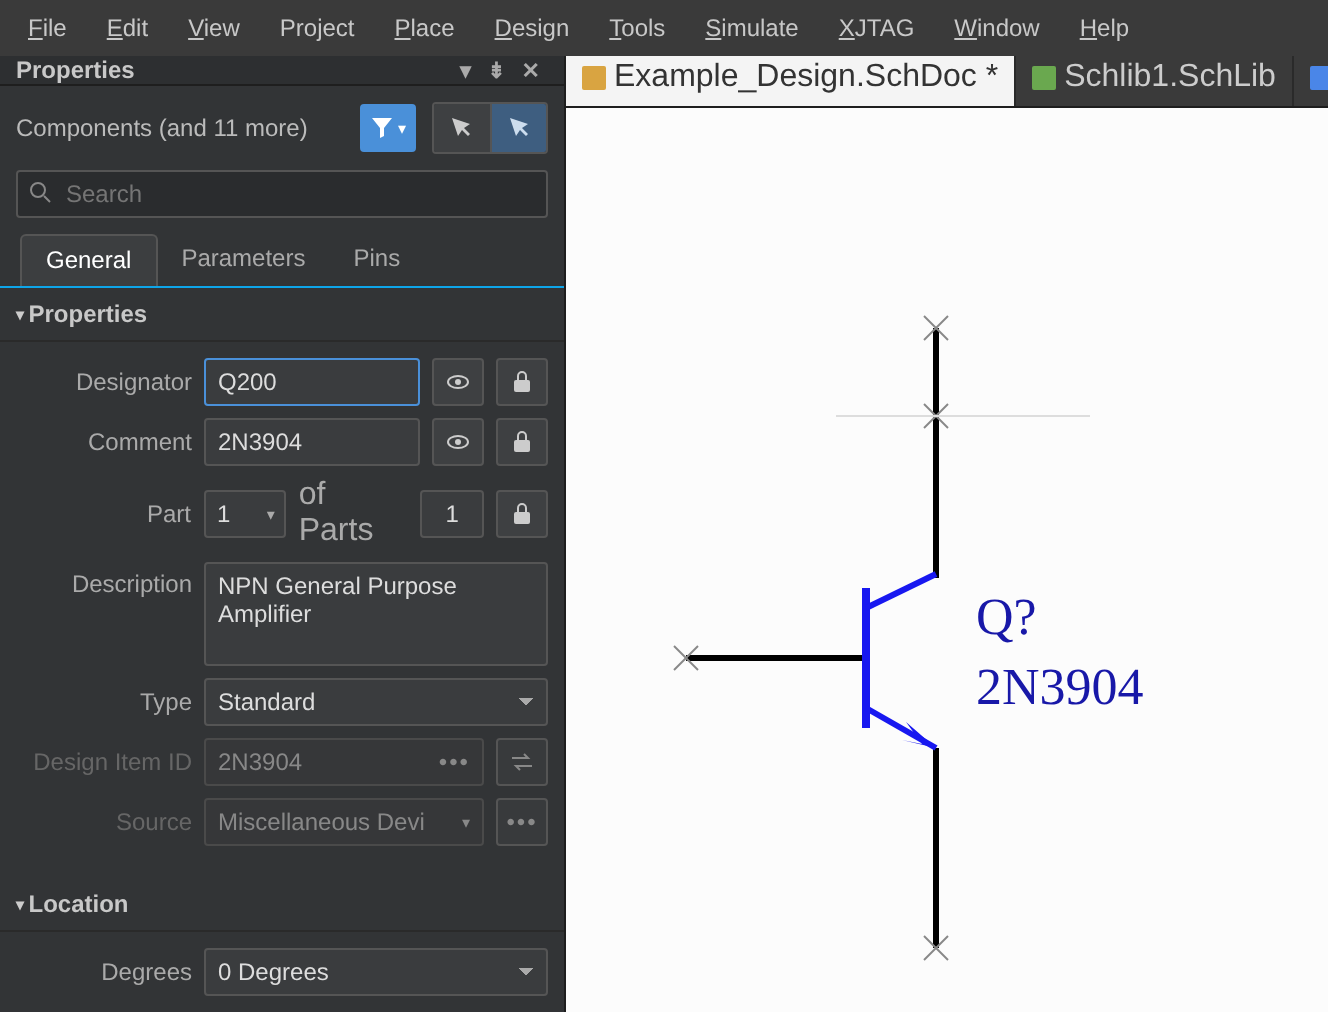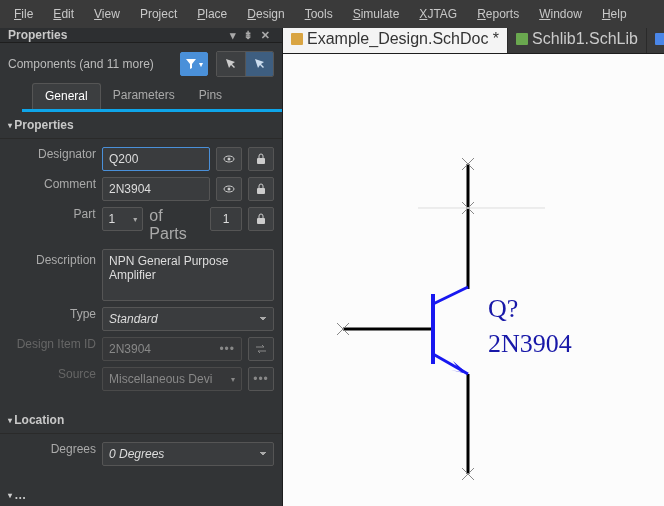--- a/index.html
+++ b/index.html
@@ -90,23 +90,22 @@
     outline: none;
   }
   .search-row .icon {
     position: absolute;
     left: 14px;
     top: 7px;
     color: #888;
   }
   .tabs {
     display: flex;
-    border-bottom: 3px solid #0ea5e9;
+    border-bottom: 1px solid #0ea5e9;
     padding-left: 10px;
-    margin-left: 22px;
   }
   .tab {
     padding: 5px 12px;
     cursor: pointer;
     color: #aaa;
     border-bottom: 2px solid transparent;
   }
   .tab.active {
     color: #fff;
     background: #3c3e40;
@@ -124,21 +123,21 @@
     content: "▾ ";
     font-size: 8px;
     color: #ccc;
     vertical-align: middle;
   }
   .section-body {
     padding: 8px 8px 10px 8px;
   }
   .field-row {
     display: flex;
-    align-items: flex-start;
+    align-items: center;
     margin-bottom: 6px;
     gap: 6px;
   }
   .field-row .field-label {
     width: 88px;
     text-align: right;
     color: #aaa;
     font-size: 12px;
   }
   .field-row .field-label.dim { color: #666; }
@@ -160,21 +159,20 @@
     resize: none;
     font-family: inherit;
   }
   .field-row select {
     appearance: none;
     background-image: linear-gradient(45deg, transparent 50%, #aaa 50%), linear-gradient(135deg, #aaa 50%, transparent 50%);
     background-position: right 10px center, right 6px center;
     background-size: 4px 4px, 4px 4px;
     background-repeat: no-repeat;
     padding-right: 20px;
-    font-style: italic;
   }
   .sq {
     width: 26px; height:24px;
     background: #3e4042;
     border: 1px solid #555;
     border-radius: 2px;
     display:inline-flex;
     align-items:center;
     justify-content:center;
     cursor:pointer;
@@ -251,21 +249,20 @@
 <div class="menubar">
   <div class="menu-item"><span class="underline">F</span><span>ile</span></div>
   <div class="menu-item"><span class="underline">E</span>dit</div>
   <div class="menu-item"><span class="underline">V</span>iew</div>
   <div class="menu-item">Pro<span class="underline">j</span>ect</div>
   <div class="menu-item"><span class="underline">P</span>lace</div>
   <div class="menu-item"><span class="underline">D</span>esign</div>
   <div class="menu-item"><span class="underline">T</span>ools</div>
   <div class="menu-item"><span class="underline">S</span>imulate</div>
   <div class="menu-item"><span class="underline">X</span>JTAG</div>
-  <div class="menu-item"><span class="underline">R</span>eports</div>
   <div class="menu-item"><span class="underline">W</span>indow</div>
   <div class="menu-item"><span class="underline">H</span>elp</div>
 </div>
 
 <div class="workarea">
   <div class="sidebar">
     <div class="panel-title">
       <span>Properties</span>
       <span class="spacer"></span>
       <span class="ctl">▾</span>
@@ -288,20 +285,29 @@
             </svg>
         </div>
         <div class="btn sel">
           <svg width="12" height="12" viewBox="0 0 12 12">
               <path d="M1 1l3 9 2-3 3 3 1-1-3-3 3-2z" fill="#cde"></path>
             </svg>
         </div>
       </div>
     </div>
 
+    <div class="search-row">
+      <span class="icon">
+        <svg width="12" height="12" viewBox="0 0 12 12">
+            <circle cx="5" cy="5" r="3.5" stroke="#888" fill="none"></circle>
+            <line x1="8" y1="8" x2="11" y2="11" stroke="#888"></line>
+          </svg>
+      </span>
+      <input type="text" placeholder="Search" style="">
+    </div>
 
     <div class="tabs">
       <div class="tab active">General</div>
       <div class="tab">Parameters</div>
       <div class="tab">Pins</div>
     </div>
 
     <div class="section-header">Properties</div>
     <div class="section-body">
 

